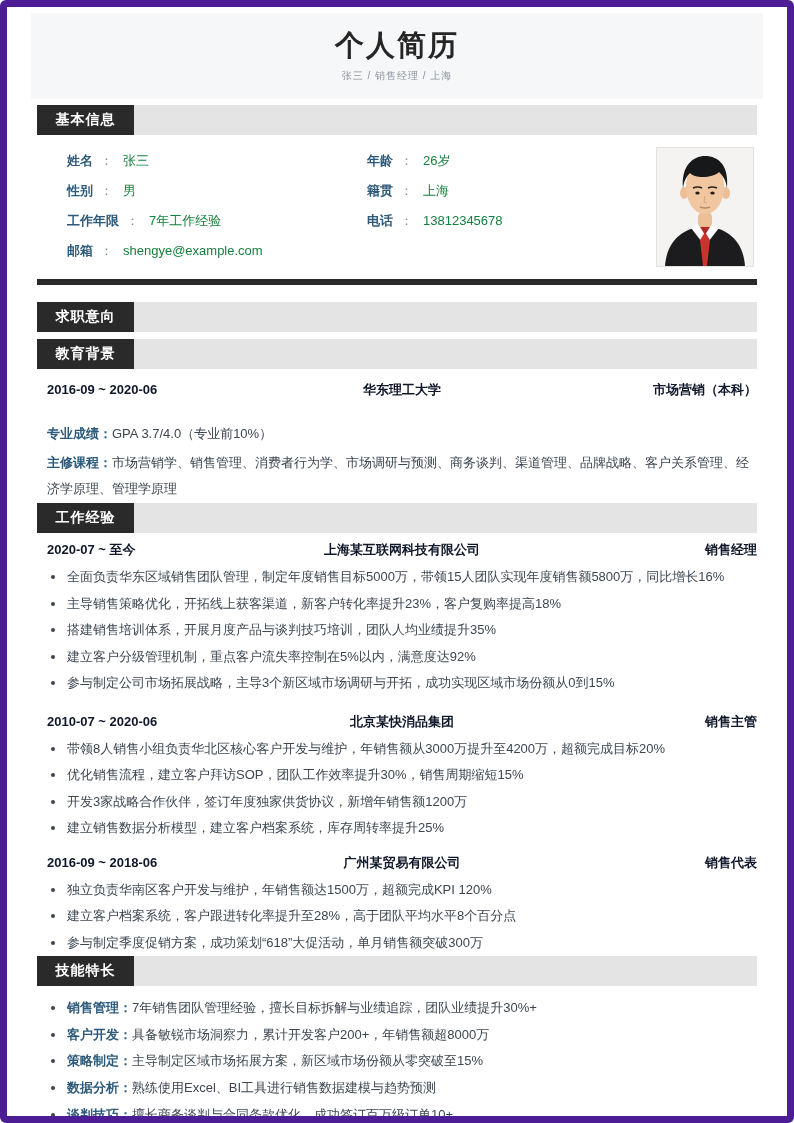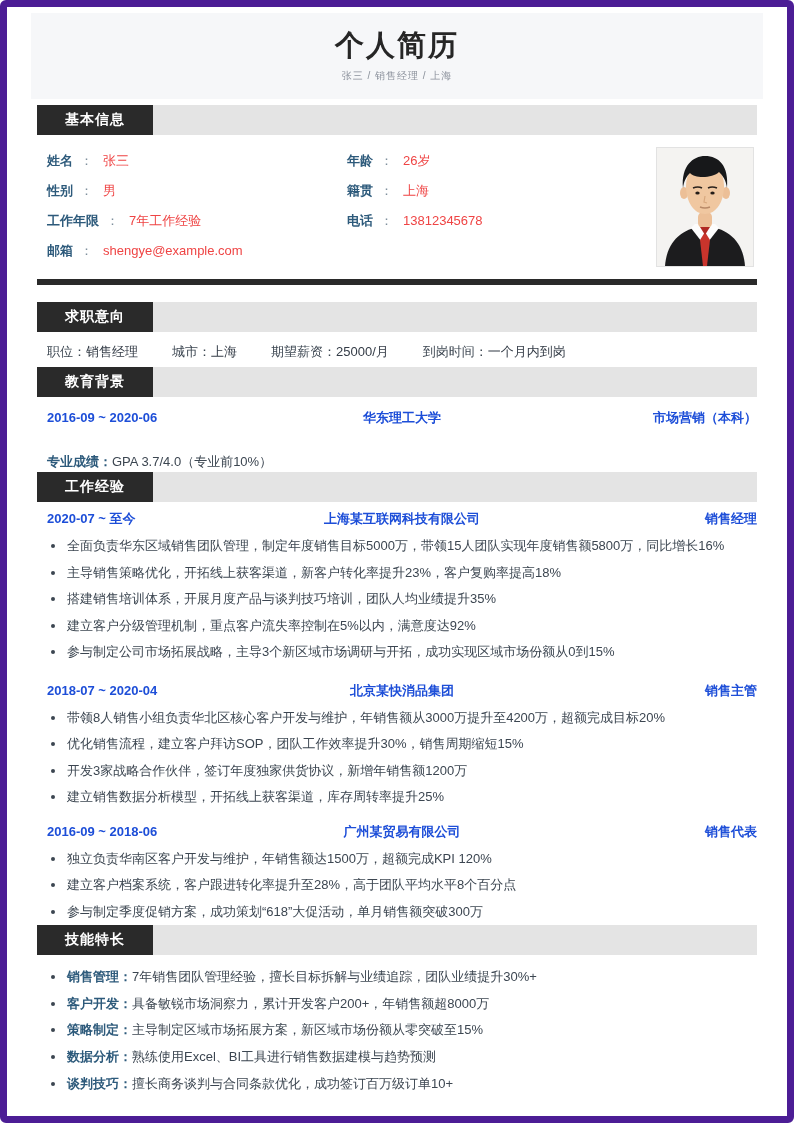--- a/index.html
+++ b/index.html
@@ -7,46 +7,46 @@
     position:relative; width:794px; height:1123px; box-sizing:border-box;
     background:#fff; border:7px solid #4c1d95; border-radius:6px; overflow:hidden;
     font-family:"Liberation Sans","DejaVu Sans",sans-serif; color:#3c4651; font-size:13px;
   }
   
   .band{margin:6px 24px 0; height:86px; background:#f6f7f9; text-align:center; box-sizing:border-box; padding-top:15px;}
   .title{font-size:29px; font-weight:700; color:#262626; letter-spacing:2px; line-height:34px;}
   .subtitle{margin-top:7px; font-size:10px; color:#8b919c; letter-spacing:1px;}
   
   .sec{display:flex; height:30px; background:#e4e4e4; margin:0 30px;}
-  .sec-label{width:116px; background:#2a2a2a; color:#fff; font-size:14px; font-weight:700;
+  .sec-label{width:97px; background:#2a2a2a; color:#fff; font-size:14px; font-weight:700;
     display:flex; align-items:center; justify-content:center; letter-spacing:1px;}
   .sec-bi{margin-top:6px}
   .sec-ji{margin-top:17px}
   .sec-edu{margin-top:7px}
   .sec-exp{margin-top:2px}
   .sec-skill{margin-top:0}
   
   .bi{position:relative; margin:0 30px; padding:18px 0 0 10px; box-sizing:border-box;}
   .bi-cols{display:flex;}
   .bi-col-left{width:300px;}
   .bi-col-right{width:280px;}
-  .field{display:flex; align-items:flex-end; margin-bottom:14px; line-height:16px;}
+  .field{display:flex; align-items:flex-end; margin-bottom:14px; line-height:16px;margin-left:20px;}
   .f-label{color:#2d5a7b; font-weight:700;}
   .f-colon{color:#7e8f9c; margin:0 10px 0 7px;}
-  .f-value{color:#ef4444;}
+  .f-value{color:#15803d;}
   .photo{position:absolute; top:12px; right:3px; width:96px; height:118px;
     border:1px solid #e2e2e2; background:#f6f5f1;}
   .divider{margin:6px 30px 0; height:6px; background:#2a2a2a;}
   
   .intent{margin:12px 30px 0; padding-left:10px; display:flex; line-height:16px;}
   .intent-item{margin-right:34px; white-space:nowrap;}
   .i-label{color:#3c4651;}
   .i-value{color:#333b46;}
   
-  .row-head{display:flex; margin:13px 30px 0; padding-left:10px; line-height:16px; font-weight:700; color:#1d4ed8;}
+  .row-head{display:flex; margin:13px 30px 0; padding-left:10px; line-height:16px; font-weight:700; color:#0f172a;}
   .rh-left{width:210px;}
   .rh-center{flex:1; text-align:center;}
   .rh-right{width:210px; text-align:right;}
   .edu-row{margin:28px 30px 0; padding-left:10px; line-height:16px;}
   .edu-courses{margin:8px 30px 0; padding-left:10px; line-height:25.5px;}
   .blue-label{color:#2d5a7b; font-weight:700;}
   
   ul.bullets{list-style:none; margin:6px 30px 0; padding:0;}
   ul.bullets li{position:relative; padding-left:30px; line-height:26.5px; white-space:nowrap;}
   .dot{position:absolute; left:14px; top:11px; width:4px; height:4px; border-radius:50%; background:#3c4651;}
@@ -145,66 +145,63 @@
         <path d="M43 59 Q48 61 53 59" stroke="#b98a68" stroke-width="1.4" fill="none"></path>
       </svg>
     </div>
   </div>
 
   <div class="divider"></div>
 
   <div class="sec sec-ji">
     <div class="sec-label">求职意向</div>
   </div>
-  <div class="intent">
-    <span class="intent-item"><span class="i-label">职位：</span><span class="i-value">销售经理</span></span>
-    <span class="intent-item"><span class="i-label">城市：</span><span class="i-value">上海</span></span>
-    <span class="intent-item"><span class="i-label">期望薪资：</span><span class="i-value">25000/月</span></span>
-    <span class="intent-item"><span class="i-label">到岗时间：</span><span class="i-value">一个月内到岗</span></span>
-  </div>
 
   <div class="sec sec-edu">
     <div class="sec-label">教育背景</div>
   </div>
   <div class="row-head">
     <span class="rh-left">2016-09 ~ 2020-06</span>
     <span class="rh-center">华东理工大学</span>
     <span class="rh-right">市场营销（本科）</span>
   </div>
   <div class="edu-row">
     <span class="blue-label">专业成绩：</span><span>GPA 3.7/4.0（专业前10%）</span>
+  </div>
+  <div class="edu-courses">
+    <span class="blue-label">主修课程：</span><span>市场营销学、销售管理、消费者行为学、市场调研与预测、商务谈判、渠道管理、品牌战略、客户关系管理、经济学原理、管理学原理</span>
   </div>
 
   <div class="sec sec-exp">
     <div class="sec-label">工作经验</div>
   </div>
 
   <div class="row-head job-head-0">
     <span class="rh-left">2020-07 ~ 至今</span>
     <span class="rh-center">上海某互联网科技有限公司</span>
     <span class="rh-right">销售经理</span>
   </div>
   <ul class="bullets">
     <li><span class="dot"></span><span>全面负责华东区域销售团队管理，制定年度销售目标5000万，带领15人团队实现年度销售额5800万，同比增长16%</span></li>
     <li><span class="dot"></span><span>主导销售策略优化，开拓线上获客渠道，新客户转化率提升23%，客户复购率提高18%</span></li>
     <li><span class="dot"></span><span>搭建销售培训体系，开展月度产品与谈判技巧培训，团队人均业绩提升35%</span></li>
     <li><span class="dot"></span><span>建立客户分级管理机制，重点客户流失率控制在5%以内，满意度达92%</span></li>
     <li><span class="dot"></span><span>参与制定公司市场拓展战略，主导3个新区域市场调研与开拓，成功实现区域市场份额从0到15%</span></li>
   </ul>
 
   <div class="row-head job-head-1">
-    <span class="rh-left">2018-07 ~ 2020-04</span>
+    <span class="rh-left">2010-07 ~ 2020-06</span>
     <span class="rh-center">北京某快消品集团</span>
     <span class="rh-right">销售主管</span>
   </div>
   <ul class="bullets">
     <li><span class="dot"></span><span>带领8人销售小组负责华北区核心客户开发与维护，年销售额从3000万提升至4200万，超额完成目标20%</span></li>
     <li><span class="dot"></span><span>优化销售流程，建立客户拜访SOP，团队工作效率提升30%，销售周期缩短15%</span></li>
     <li><span class="dot"></span><span>开发3家战略合作伙伴，签订年度独家供货协议，新增年销售额1200万</span></li>
-    <li><span class="dot"></span><span>建立销售数据分析模型，开拓线上获客渠道，库存周转率提升25%</span></li>
+    <li><span class="dot"></span><span>建立销售数据分析模型，建立客户档案系统，库存周转率提升25%</span></li>
   </ul>
 
   <div class="row-head job-head-2">
     <span class="rh-left">2016-09 ~ 2018-06</span>
     <span class="rh-center">广州某贸易有限公司</span>
     <span class="rh-right">销售代表</span>
   </div>
   <ul class="bullets">
     <li><span class="dot"></span><span>独立负责华南区客户开发与维护，年销售额达1500万，超额完成KPI 120%</span></li>
     <li><span class="dot"></span><span>建立客户档案系统，客户跟进转化率提升至28%，高于团队平均水平8个百分点</span></li>

